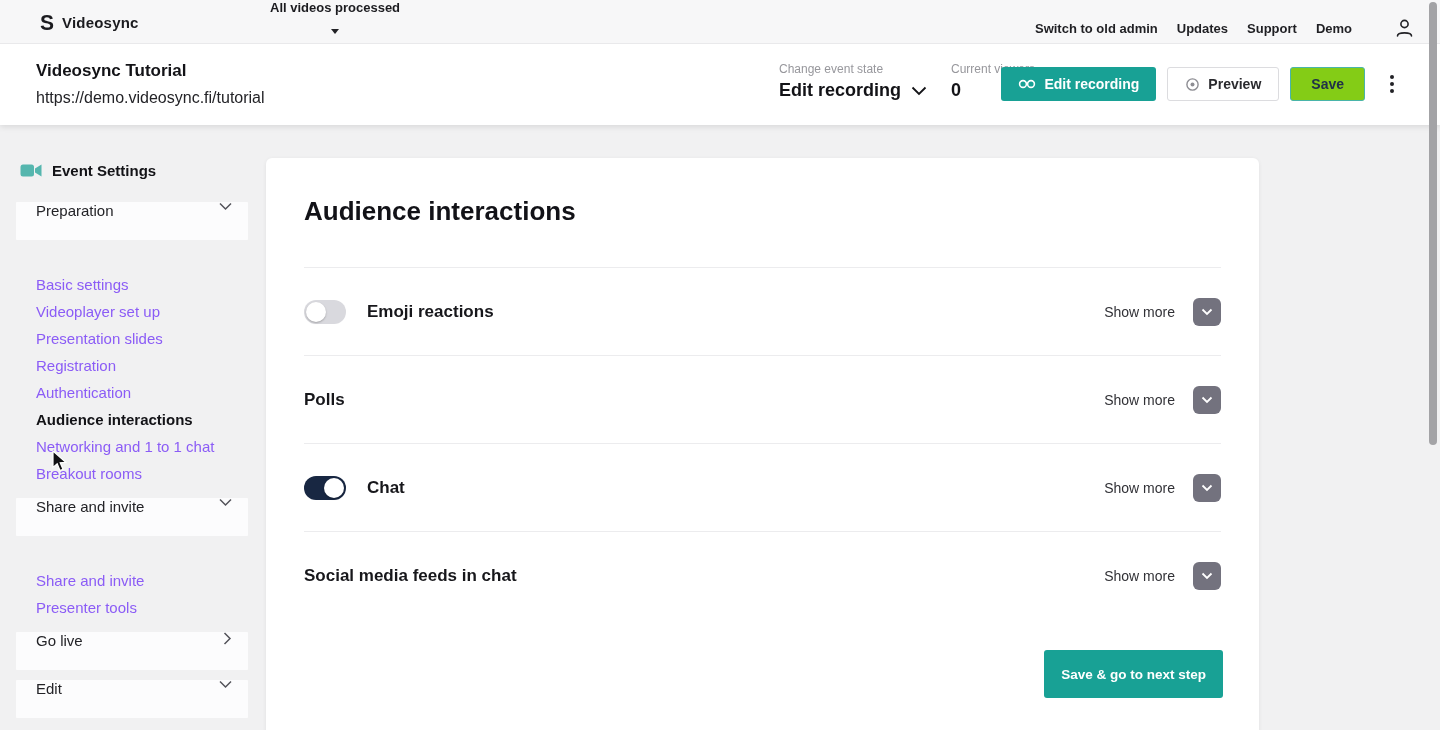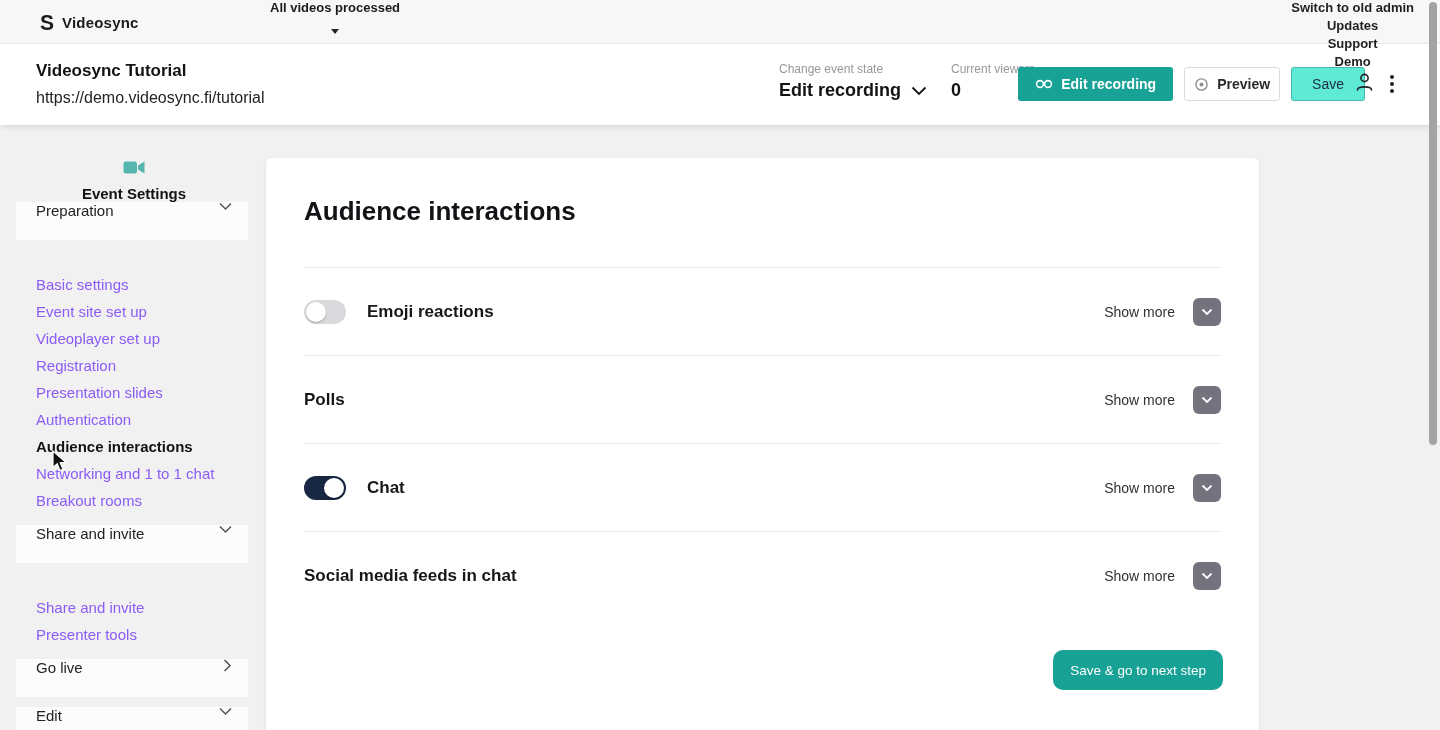--- a/index.html
+++ b/index.html
@@ -9,43 +9,43 @@
     background:#f1f1f2; color:#1b1b1f; position:relative;
   }
 
   
   .topbar{position:absolute;left:0;top:0;width:1440px;height:44px;background:#f7f7f8;border-bottom:1px solid #e9e9eb;z-index:30;}
   .logo{position:absolute;left:40px;top:0;height:44px;display:flex;align-items:center;gap:8px;}
   .logo-s{font-size:21px;font-weight:700;line-height:1;transform:scaleY(1.05);}
   .logo-text{font-size:15px;font-weight:700;letter-spacing:.2px;}
   .processed{position:absolute;left:270px;top:0;height:44px;display:flex;align-items:center;gap:13px;font-size:13px;font-weight:700;cursor:pointer;flex-direction:column;}
   .caret-down{width:0;height:0;border-left:4px solid transparent;border-right:4px solid transparent;border-top:5px solid #222226;margin-top:1px;}
-  .top-right{position:absolute;right:26px;top:0;height:56px;display:flex;align-items:center;gap:3px;flex-direction:column;}
+  .top-right{position:absolute;right:26px;top:0;height:56px;display:flex;align-items:center;gap:19px;}
   .top-link{font-size:13px;font-weight:600;color:#1f1f23;cursor:pointer;}
   .user-icon{margin-left:24px;display:flex;align-items:center;}
 
   
   .header{position:absolute;left:0;top:44px;width:1440px;height:81px;background:#ffffff;box-shadow:0 2px 6px rgba(0,0,0,.10);z-index:20;}
   .event-title{position:absolute;left:36px;top:17px;font-size:17px;font-weight:700;color:#131317;}
   .event-url{position:absolute;left:36px;top:45px;font-size:16px;color:#232327;}
   .state-label{position:absolute;left:779px;top:18px;font-size:12px;color:#97979c;}
   .state-select{position:absolute;left:779px;top:36px;display:flex;align-items:center;gap:10px;font-size:18px;font-weight:700;color:#131317;cursor:pointer;}
   .viewers-label{position:absolute;left:951px;top:18px;font-size:12px;color:#97979c;}
   .viewers-count{position:absolute;left:951px;top:36px;font-size:18px;font-weight:700;color:#131317;}
   .header-actions{position:absolute;right:40px;top:23px;display:flex;align-items:center;gap:11px;}
   .btn{display:flex;align-items:center;justify-content:center;gap:8px;height:34px;border-radius:3px;font-size:14px;font-weight:600;border:1px solid transparent;cursor:pointer;font-family:inherit;}
   .btn-teal{background:#18a195;color:#ffffff;padding:0 16px;}
-  .btn-preview{background:#ffffff;color:#2a2a2e;border:1px solid #dcdcdf;padding:0 9px;font-weight:600;}
-  .btn-save{background:#5eead4;color:#203049;border:1px solid #49b5aa;padding:12px 20px;font-weight:400;}
+  .btn-preview{background:#ffffff;color:#2a2a2e;border:1px solid #dcdcdf;padding:0 17px;font-weight:600;}
+  .btn-save{background:#84cc16;color:#203049;border:1px solid #49b5aa;padding:12px 20px;font-weight:700;}
   .kebab{display:flex;flex-direction:column;gap:3px;margin-left:8px;padding:4px 6px;cursor:pointer;}
   .kebab i{width:4px;height:4px;border-radius:50%;background:#222226;}
 
   
   .sidebar{position:absolute;left:16px;top:152px;width:232px;z-index:5;}
-  .sb-title{display:flex;align-items:center;gap:10px;margin:8px 0 22px 4px;height:20px;flex-direction:column;}
+  .sb-title{display:flex;align-items:center;gap:10px;margin:8px 0 22px 4px;height:20px;}
   .sb-title-text{font-size:15px;font-weight:700;color:#131317;}
   .side-card{height:38px;background:#fcfcfd;display:flex;align-items:flex-start;justify-content:space-between;padding:0 16px 0 20px;margin-bottom:10px;font-size:15px;color:#232327;cursor:pointer;border-radius:1px;}
   .side-items{padding:21px 0 11px 20px;}
   .side-item{height:27px;display:flex;align-items:center;font-size:15px;color:#8b5cf6;cursor:pointer;}
   .side-item.active{font-weight:700;color:#131317;}
   .chev{display:flex;align-items:center;}
 
   
   .main-card{position:absolute;left:266px;top:158px;width:993px;height:760px;background:#ffffff;border-radius:6px;box-shadow:0 1px 4px rgba(0,0,0,.07);z-index:5;}
   .main-title{margin:38px 38px 0 38px;font-size:26px;font-weight:700;color:#121217;line-height:30px;}
@@ -56,21 +56,21 @@
   .row-label{font-size:17px;font-weight:700;color:#17171b;}
   .toggle{width:42px;height:24px;border-radius:12px;position:relative;cursor:pointer;flex:0 0 auto;}
   .toggle.off{background:#d9d9de;}
   .toggle.on{background:#182742;}
   .knob{position:absolute;top:2px;width:20px;height:20px;border-radius:50%;background:#ffffff;box-shadow:0 1px 2px rgba(0,0,0,.25);}
   .toggle.off .knob{left:2px;}
   .toggle.on .knob{left:20px;}
   .row-right{display:flex;align-items:center;gap:18px;}
   .show-more{font-size:14px;color:#313136;cursor:pointer;text-align:right;}
   .drop-btn{width:28px;height:28px;border-radius:6px;background:#73727e;border:none;display:flex;align-items:center;justify-content:center;cursor:pointer;}
-  .next-btn{position:absolute;right:36px;top:492px;height:40px;padding:0 17px;background:#18a195;color:#ffffff;border:none;border-radius:10px;font-size:13.5px;font-weight:400;cursor:pointer;font-family:inherit;}
+  .next-btn{position:absolute;right:36px;top:492px;height:48px;padding:0 17px;background:#18a195;color:#ffffff;border:none;border-radius:3px;font-size:13.5px;font-weight:700;cursor:pointer;font-family:inherit;}
 
   
   .scroll-thumb{position:absolute;right:3px;top:2px;width:8px;height:443px;border-radius:4px;background:#a3a3a6;z-index:40;}
   .cursor{position:absolute;left:52px;top:450px;z-index:50;pointer-events:none;}
 </style>
 </head>
 <body>
 
 <div class="topbar">
   <div class="logo">
@@ -156,24 +156,23 @@
       <div class="side-card">
         <span>Preparation</span>
         <span class="chev">
           <svg width="13" height="9" viewBox="0 0 13 9">
             <polyline points="1,1.5 6.5,7 12,1.5" fill="none" stroke="#53535a" stroke-width="1.5"></polyline>
           </svg>
         </span>
       </div>
       <div class="side-items">
         <div class="side-item">Basic settings</div>
-        <div class="side-item">Event site set up</div>
         <div class="side-item">Videoplayer set up</div>
+        <div class="side-item">Presentation slides</div>
         <div class="side-item">Registration</div>
-        <div class="side-item">Presentation slides</div>
         <div class="side-item">Authentication</div>
         <div class="side-item active">Audience interactions</div>
         <div class="side-item">Networking and 1 to 1 chat</div>
         <div class="side-item">Breakout rooms</div>
       </div>
       <div class="side-card">
         <span>Share and invite</span>
         <span class="chev">
           <svg width="13" height="9" viewBox="0 0 13 9">
             <polyline points="1,1.5 6.5,7 12,1.5" fill="none" stroke="#53535a" stroke-width="1.5"></polyline>

